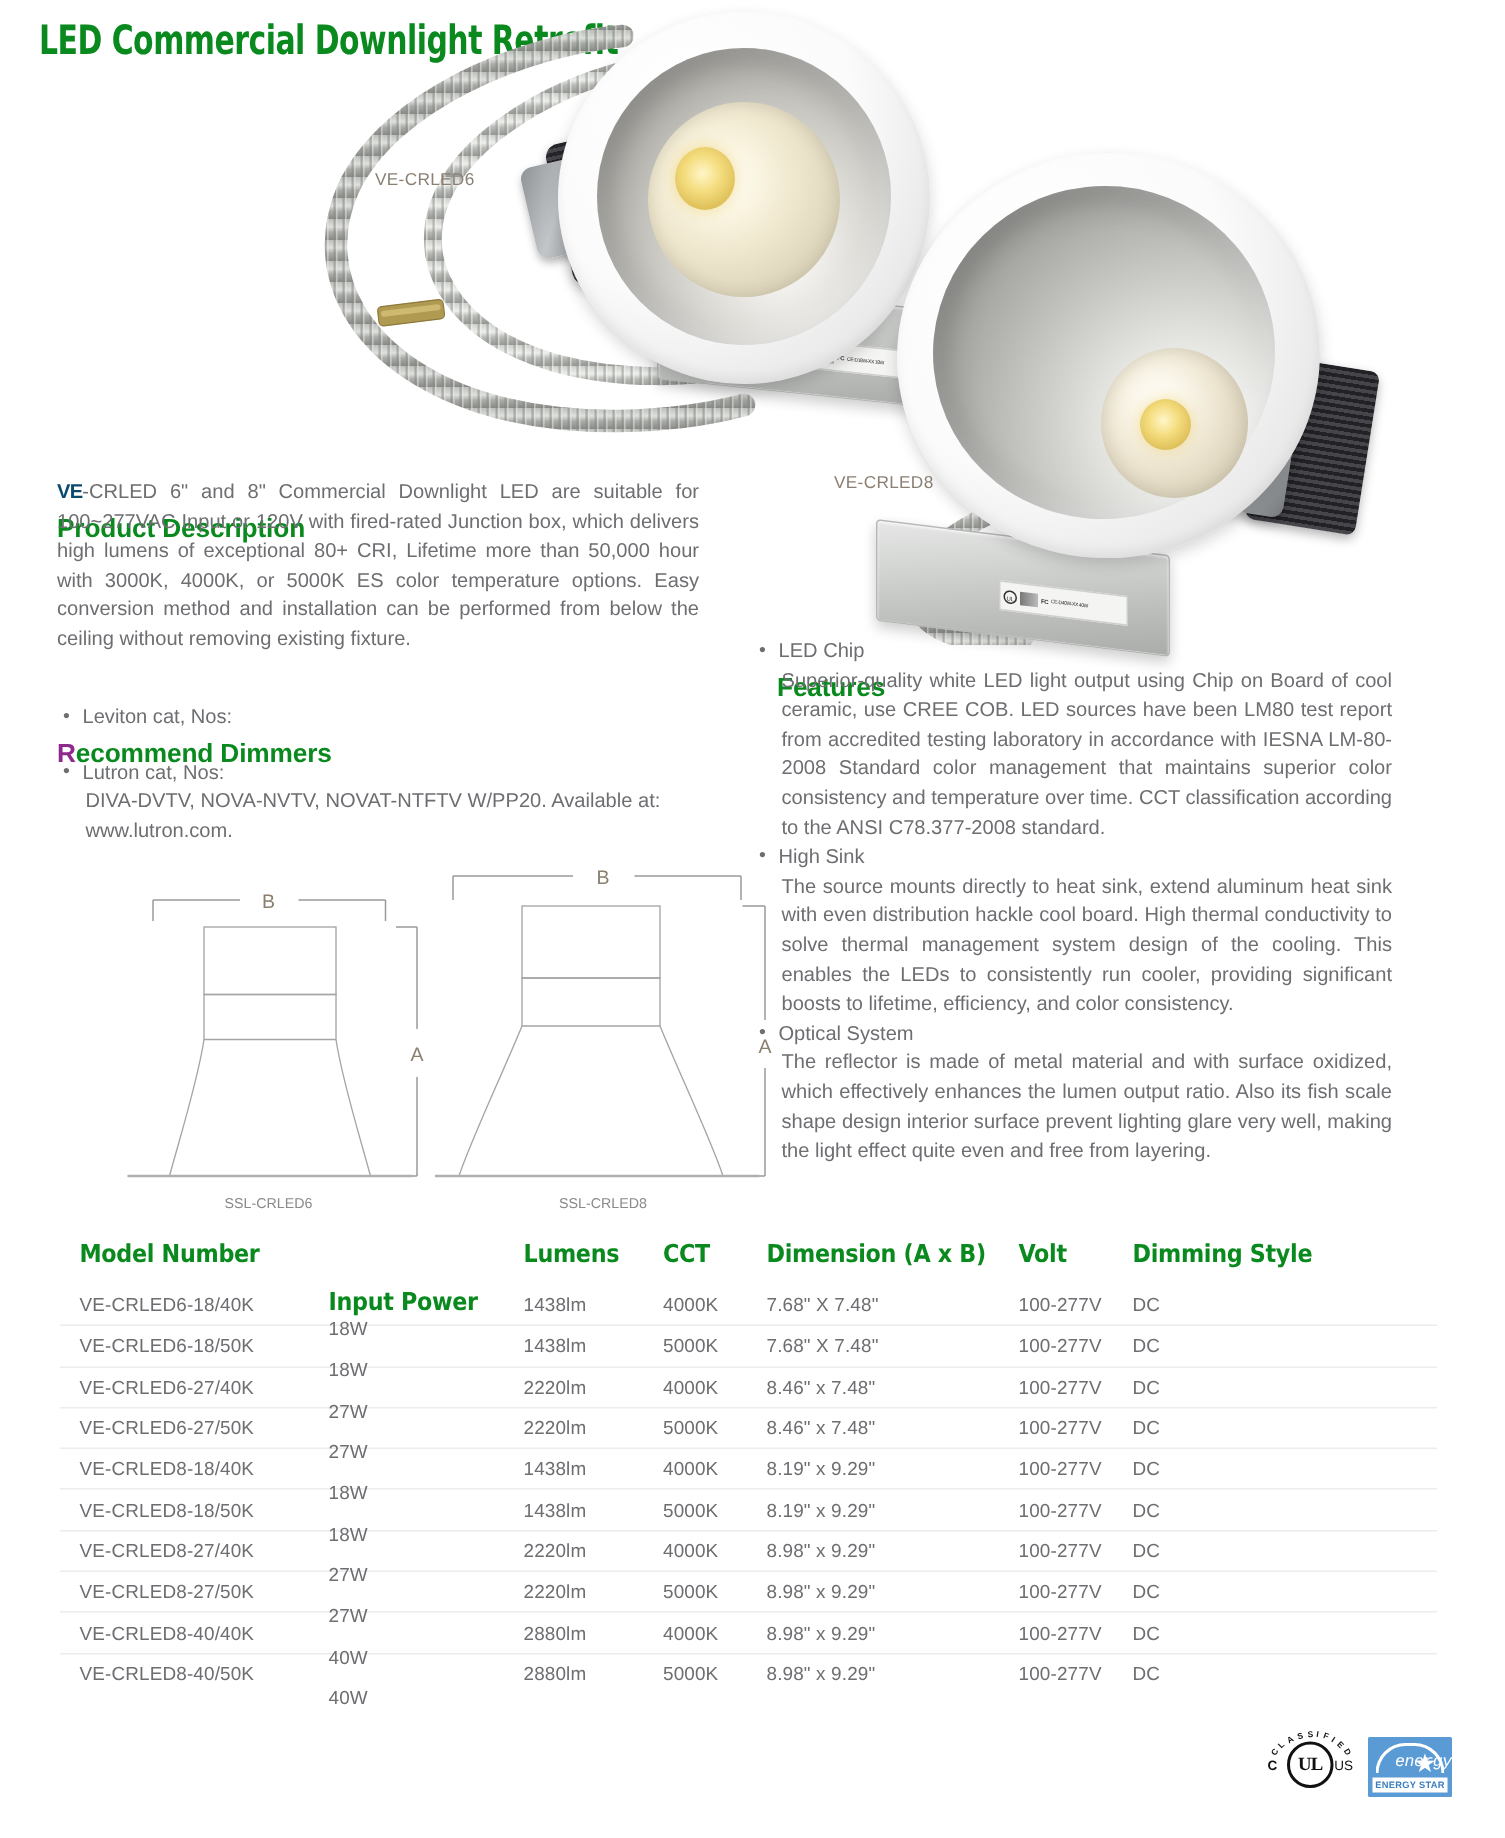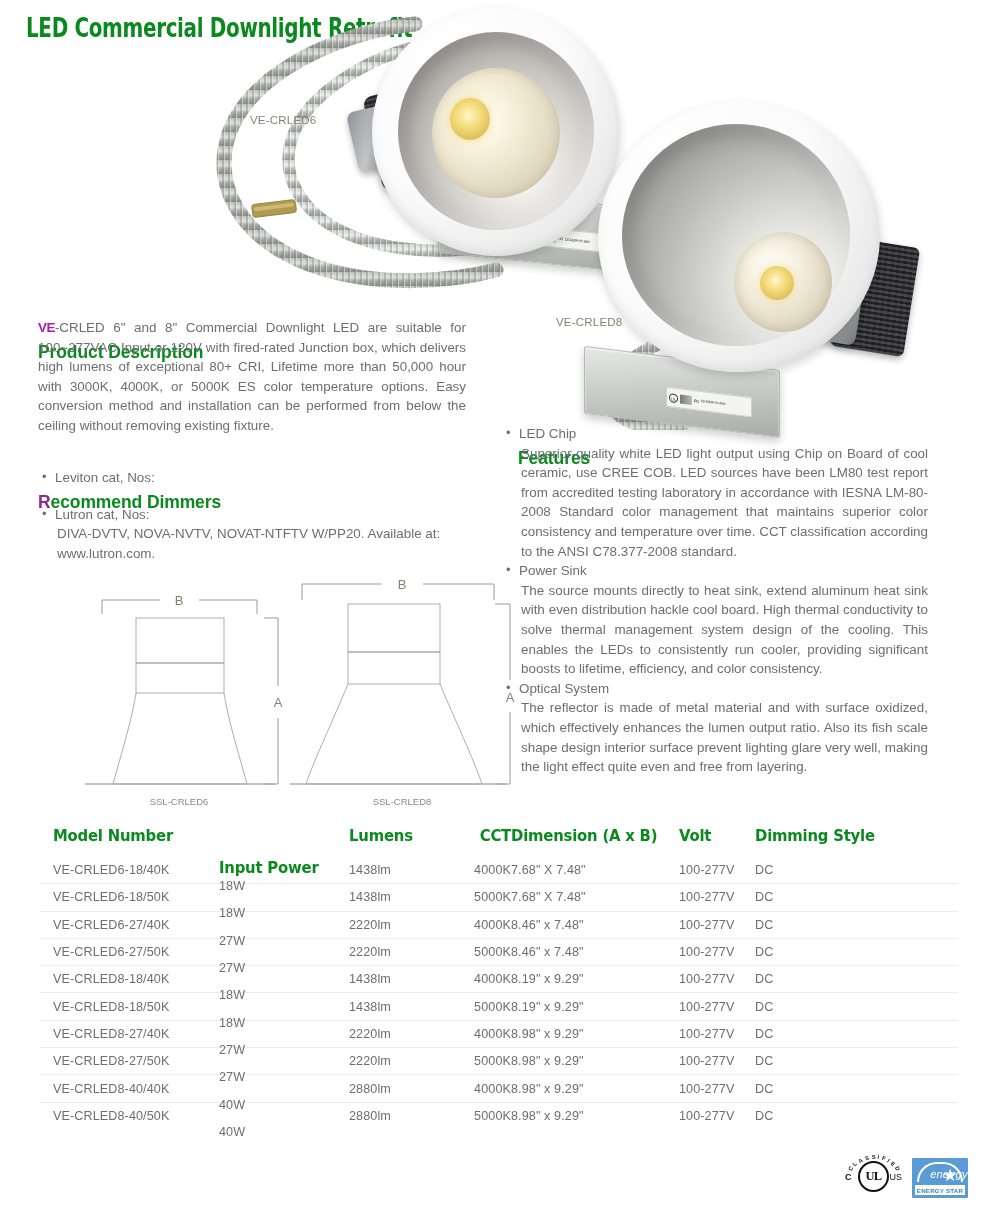--- a/index.html
+++ b/index.html
@@ -27,21 +27,21 @@
     letter-spacing: -0.1px; white-space: nowrap; margin-top: 48px;
   }
   .sect-head .accent-purple { color:#8e2a8e; }
 
   
   .body-text {
     position: absolute;
     font-size: 13.4px; color: #6d6e71; line-height: 19.6px;
     text-align: justify;
   }
-  .body-text .ve { color:#a21caf; font-weight:600; letter-spacing:-0.5px; }
+  .body-text .ve { color:#0c4a6e; font-weight:600; letter-spacing:-0.5px; }
 
   .bullet-list { position:absolute; font-size:13.4px; color:#6d6e71; line-height:19.6px; }
   .bullet-li { position:relative; padding-left:15px; margin-bottom:0px; }
   .bullet-li::before {
     content:"\2022"; position:absolute; left:2px; top:-1px; font-size:13px; color:#6d6e71;
   }
   .bullet-li .sub { display:block; padding-left:2px; }
   .just { text-align: justify; text-justify: inter-word; }
 
   
@@ -99,21 +99,21 @@
     font-family:"DejaVu Sans Condensed","Liberation Sans Narrow","Liberation Sans",sans-serif;
     font-size:16.5px; font-weight:bold; color:#0a8a1e; white-space:nowrap;
     letter-spacing:-0.2px;
   }
   .spec-row { display:flex; height:27.3px; align-items:center; border-top:1px solid #ececec; }
   .spec-row:first-of-type { border-top:none; }
   .spec-row .cell { font-size:12.6px; color:#6d6e71; white-space:nowrap; letter-spacing:0.1px; }
   .c-model { width:179px; padding-left:13px; }
   .c-power { width:130px;margin-top:32px; }
   .c-lumens { width:93px; }
-  .c-cct    { width:69px;text-align:right; }
+  .c-cct    { width:69px; }
   .c-dim    { width:168px; }
   .c-volt   { width:76px; }
   .c-dimming{ width:150px; }
   .spec-head-row .c-model { padding-left:13px; }
 
   
   .certs { position:absolute; left:843px; top:1155px; display:flex; align-items:center; gap:9px; }
   .ul-badge { position:relative; width:60px; height:46px; }
   .ul-circle {
     position:absolute; left:15px; top:6px; width:31px; height:31px;
@@ -273,21 +273,21 @@
   </div>
 
   <div class="sect-head" style="left:518px; top:400px;">Features</div>
 
   <div class="bullet-list" style="left:504px; top:424px; width:424px;">
     <div class="bullet-li">
       <span>LED Chip</span>
       <span class="sub just">Superior-quality white LED light output using Chip on Board of cool ceramic, use CREE COB. LED sources have been LM80 test report from accredited testing laboratory in accordance with IESNA LM-80-2008 Standard color management that maintains superior color consistency and temperature over time. CCT classification according to the ANSI C78.377-2008 standard.</span>
     </div>
     <div class="bullet-li">
-      <span>Power Sink</span>
+      <span>High Sink</span>
       <span class="sub just">The source mounts directly to heat sink, extend aluminum heat sink with even distribution hackle cool board. High thermal conductivity to solve thermal management system design of the cooling. This enables the LEDs to consistently run cooler, providing significant boosts to lifetime, efficiency, and color consistency.</span>
     </div>
     <div class="bullet-li">
       <span>Optical System</span>
       <span class="sub just">The reflector is made of metal material and with surface oxidized, which effectively enhances the lumen output ratio. Also its fish scale shape design interior surface prevent lighting glare very well, making the light effect quite even and free from layering.</span>
     </div>
   </div>
 
   <div class="drawing-wrap" style="left:82px; top:588px; width:216px; height:226px;">
     <svg width="216" height="226">

